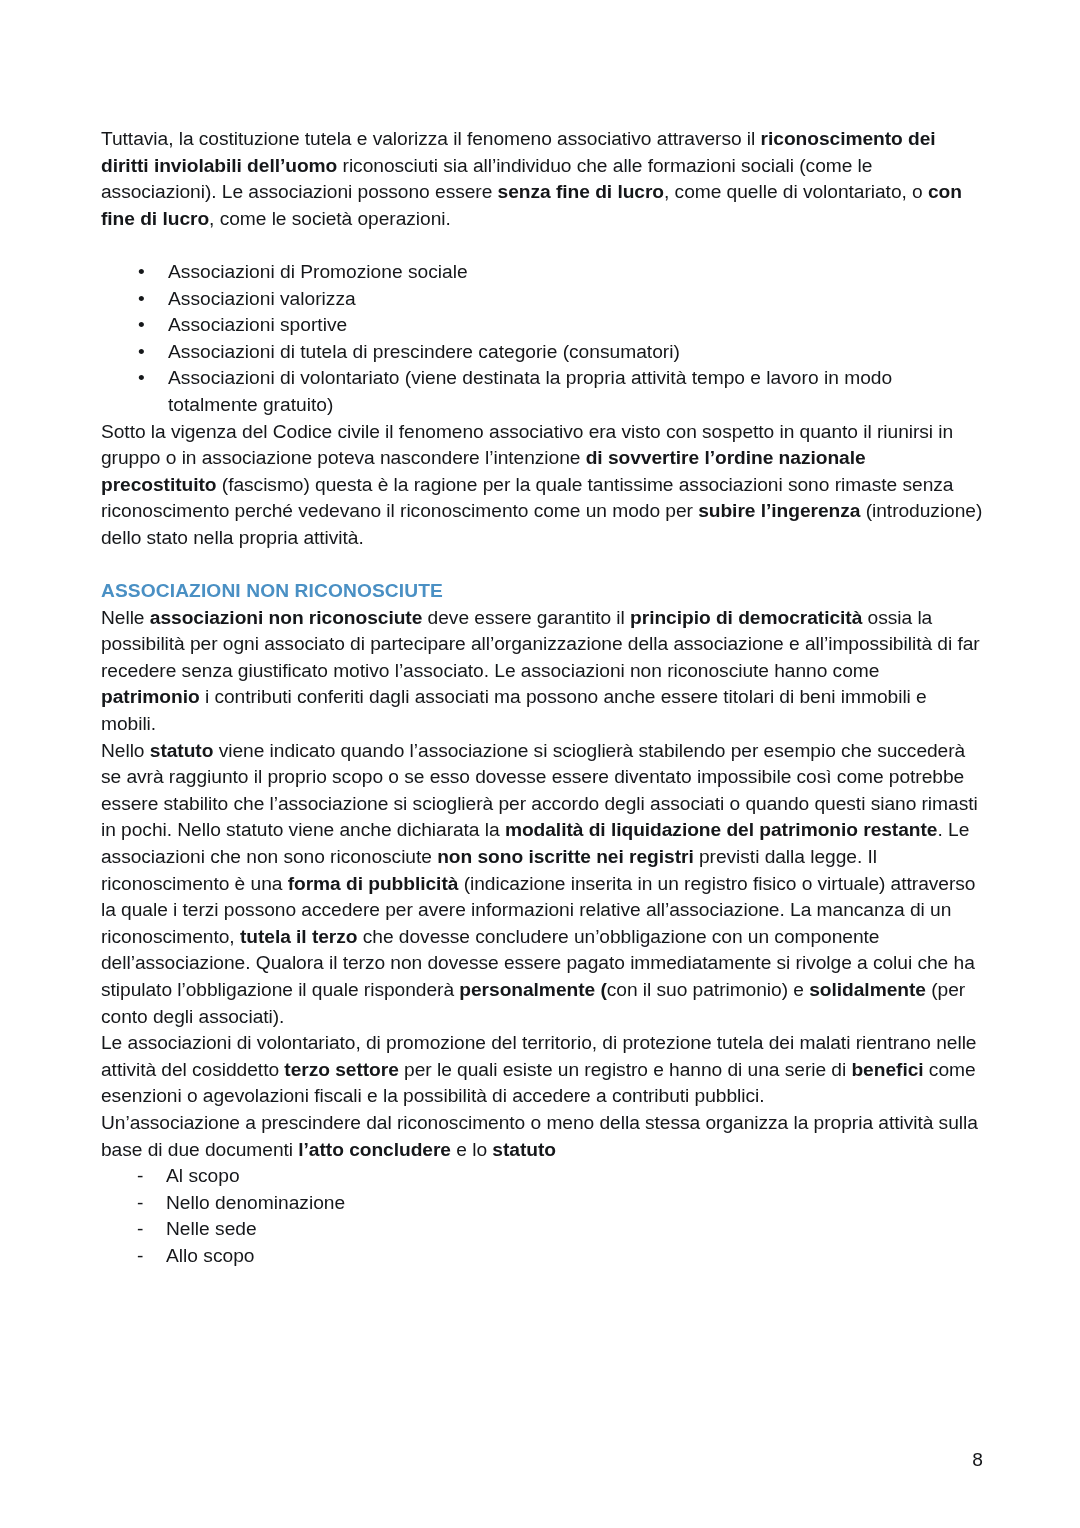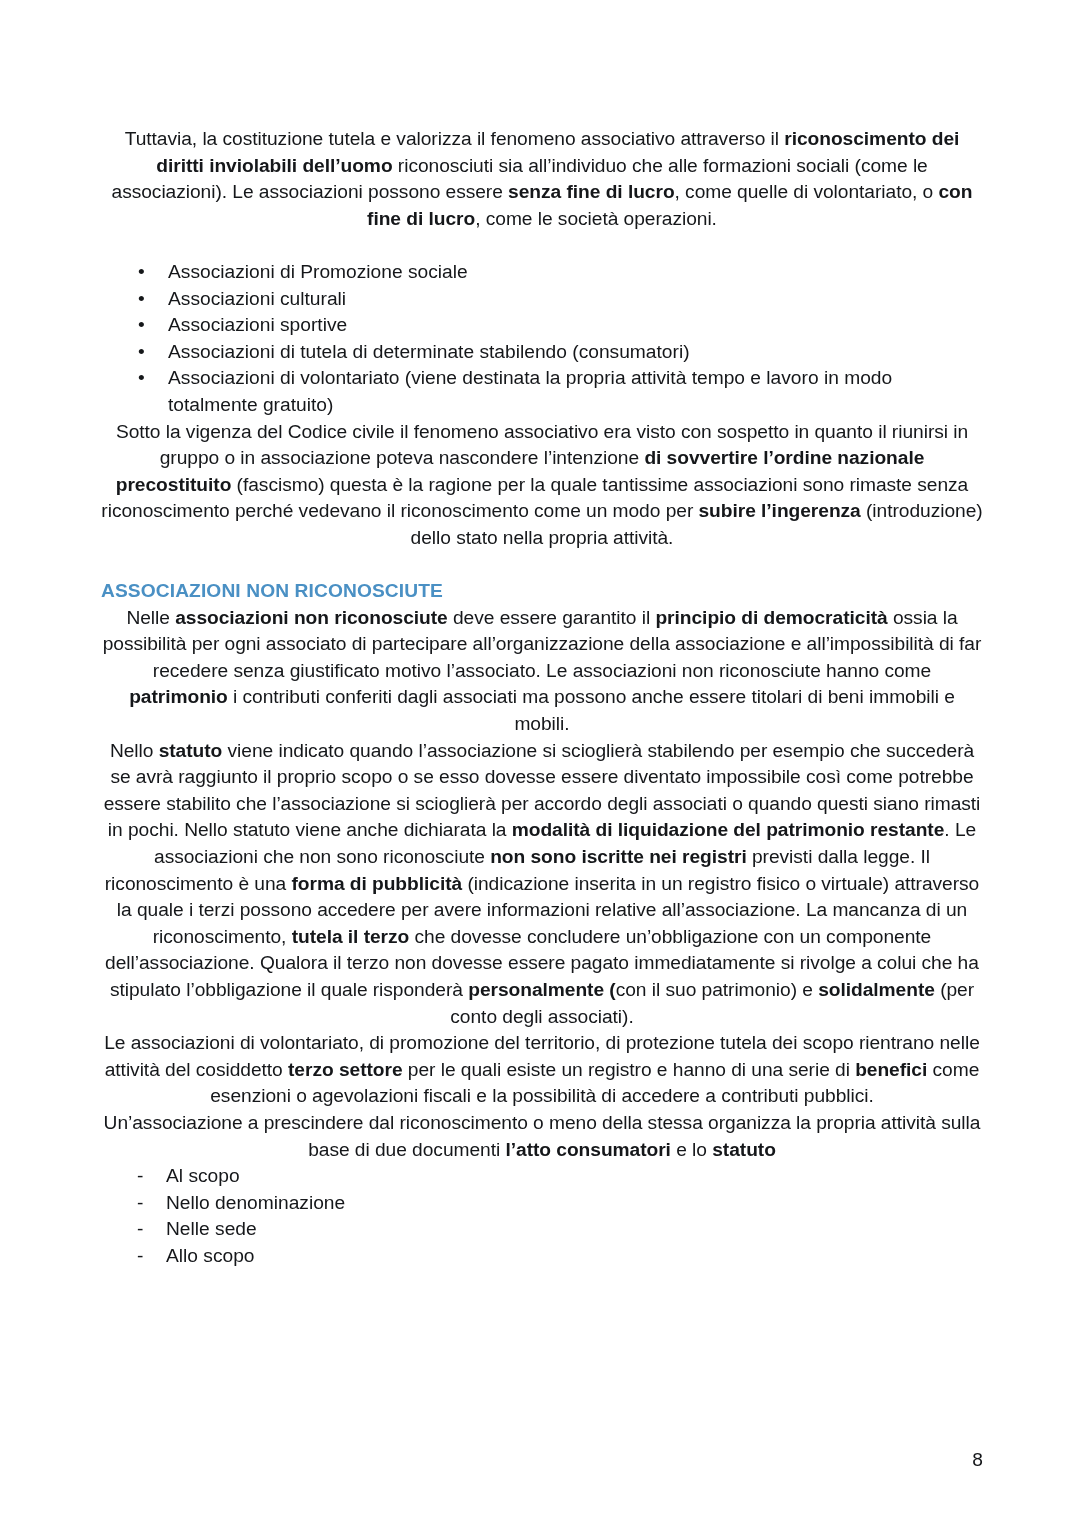--- a/index.html
+++ b/index.html
@@ -21,21 +21,21 @@
     position: absolute;
     left: 101px;
     top: 126px;
     width: 882px;
   }
   p.para {
     margin: 0;
     font-size: 19.2px;
     line-height: 26.6px;
     color: #15171a;
-    text-align: center;
+    text-align: left;
     letter-spacing: -0.05px;
   }
   .spacer {
     height: 26.6px;
   }
   b, strong { font-weight: bold; }
   h2.section-heading {
     margin: 0;
     font-size: 19.2px;
     line-height: 26.6px;
@@ -99,39 +99,39 @@
 <div class="page">
   <div class="content">
 
     <p class="para"><span>Tuttavia, la costituzione tutela e valorizza il fenomeno associativo attraverso il </span><b>riconoscimento dei diritti inviolabili dell’uomo</b><span> riconosciuti sia all’individuo che alle formazioni sociali (come le associazioni).  Le associazioni possono essere </span><b>senza fine di lucro</b><span>, come quelle di volontariato, o </span><b>con fine di lucro</b><span>, come le società operazioni.</span></p>
 
     <div class="spacer"></div>
 
 
     <ul class="bullet-list">
       <li><span class="bullet-marker">•</span><span>Associazioni di Promozione sociale</span></li>
-      <li><span class="bullet-marker">•</span><span>Associazioni culturali</span></li>
+      <li><span class="bullet-marker">•</span><span>Associazioni valorizza</span></li>
       <li><span class="bullet-marker">•</span><span>Associazioni sportive</span></li>
-      <li><span class="bullet-marker">•</span><span>Associazioni di tutela di determinate stabilendo (consumatori)</span></li>
+      <li><span class="bullet-marker">•</span><span>Associazioni di tutela di prescindere categorie (consumatori)</span></li>
       <li><span class="bullet-marker">•</span><span>Associazioni di volontariato (viene destinata la propria attività tempo e lavoro in modo totalmente gratuito)</span></li>
     </ul>
 
     <p class="para"><span>Sotto la vigenza del Codice civile il fenomeno associativo era visto con sospetto in quanto il riunirsi in gruppo o in associazione poteva nascondere l’intenzione </span><b>di sovvertire l’ordine nazionale precostituito</b><span> (fascismo) questa è la ragione per la quale tantissime associazioni sono rimaste senza riconoscimento perché vedevano il riconoscimento come un modo per </span><b>subire l’ingerenza</b><span> (introduzione) dello stato nella propria attività.</span></p>
 
     <div class="spacer"></div>
 
     <h2 class="section-heading">ASSOCIAZIONI NON RICONOSCIUTE</h2>
 
     <p class="para"><span>Nelle </span><b>associazioni non riconosciute</b><span> deve essere garantito il </span><b>principio di democraticità</b><span> ossia la possibilità per ogni associato di partecipare all’organizzazione della associazione e all’impossibilità di far recedere senza giustificato motivo l’associato. Le associazioni non riconosciute hanno come </span><b>patrimonio</b><span> i contributi conferiti dagli associati ma possono anche essere titolari di beni immobili e mobili.</span></p>
 
     <p class="para"><span>Nello </span><b>statuto</b><span> viene indicato quando l’associazione si scioglierà stabilendo per esempio che succederà se avrà raggiunto il proprio scopo o se esso dovesse essere diventato impossibile così come potrebbe essere stabilito che l’associazione si scioglierà per accordo degli associati o quando questi siano rimasti in pochi. Nello statuto viene anche dichiarata la </span><b>modalità di liquidazione del patrimonio restante</b><span>. Le associazioni che non sono riconosciute </span><b>non sono iscritte nei registri</b><span> previsti dalla legge. Il riconoscimento è una </span><b>forma di pubblicità</b><span> (indicazione inserita in un registro fisico o virtuale) attraverso la quale i terzi possono accedere per avere informazioni relative all’associazione. La mancanza di un riconoscimento, </span><b>tutela il terzo</b><span> che dovesse concludere un’obbligazione con un componente dell’associazione. Qualora il terzo non dovesse essere pagato immediatamente si rivolge a colui che ha stipulato l’obbligazione il quale risponderà </span><b>personalmente (</b><span>con il suo patrimonio) e </span><b>solidalmente</b><span> (per conto degli associati).</span></p>
 
-    <p class="para"><span>Le associazioni di volontariato, di promozione del territorio, di protezione tutela dei scopo rientrano nelle attività del cosiddetto </span><b>terzo settore</b><span> per le quali esiste un registro e hanno di una serie di </span><b>benefici</b><span> come esenzioni o agevolazioni fiscali e la possibilità di accedere a contributi pubblici.</span></p>
+    <p class="para"><span>Le associazioni di volontariato, di promozione del territorio, di protezione tutela dei malati rientrano nelle attività del cosiddetto </span><b>terzo settore</b><span> per le quali esiste un registro e hanno di una serie di </span><b>benefici</b><span> come esenzioni o agevolazioni fiscali e la possibilità di accedere a contributi pubblici.</span></p>
 
-    <p class="para"><span>Un’associazione a prescindere dal riconoscimento o meno della stessa organizza la propria attività sulla base di due documenti </span><b>l’atto consumatori</b><span> e lo </span><b>statuto</b></p>
+    <p class="para"><span>Un’associazione a prescindere dal riconoscimento o meno della stessa organizza la propria attività sulla base di due documenti </span><b>l’atto concludere</b><span> e lo </span><b>statuto</b></p>
 
 
     <ul class="dash-list">
       <li><span class="dash-marker">-</span><span>Al scopo</span></li>
       <li><span class="dash-marker">-</span><span>Nello denominazione</span></li>
       <li><span class="dash-marker">-</span><span>Nelle sede</span></li>
       <li><span class="dash-marker">-</span><span>Allo scopo</span></li>
     </ul>
 
   </div>

